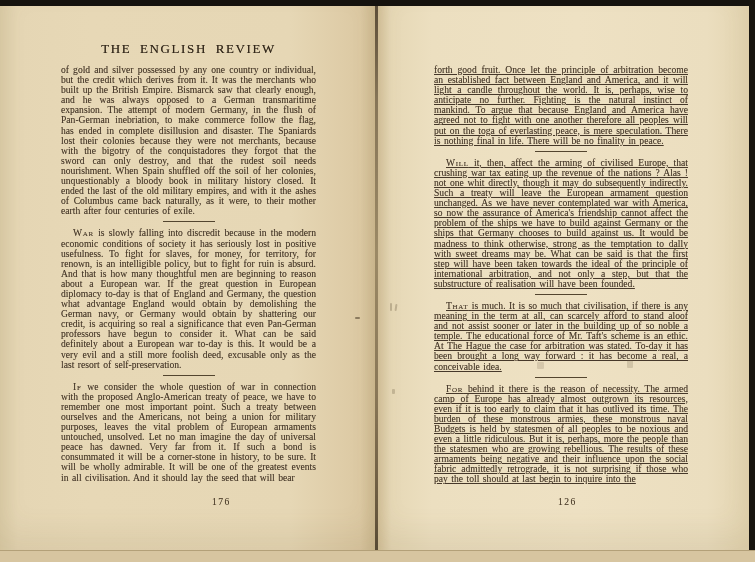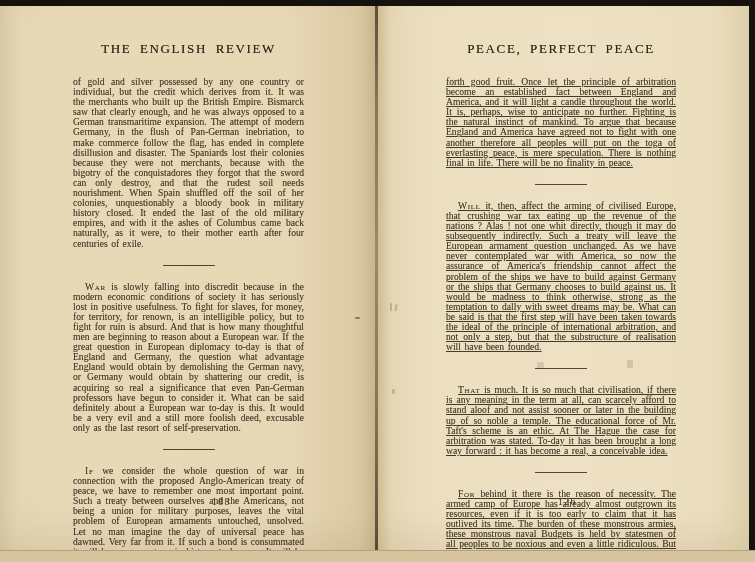--- a/index.html
+++ b/index.html
@@ -39,21 +39,21 @@
   .rh-left{left:57px;width:263px;}
   .rh-right{left:53px;width:262px;}
   .body-text{
     position:absolute;top:55px;
     font-size:9.6px;line-height:10.1px;word-spacing:1.1px;
     color:#46382a;text-align:justify;
     text-shadow:0 0 .4px rgba(70,55,35,.45);
   }
   .bt-left{left:57px;width:263px;}
   .bt-right{left:53px;width:262px;text-decoration:underline;}
-  .para{margin:16px;padding:0;}
+  .para{margin:4px;padding:0;}
   .para.ind{text-indent:12px;}
   .lead{font-variant:small-caps;letter-spacing:.7px;}
   .rule{width:52px;height:1px;background:#53452f;margin:5px auto 6px;box-shadow:0 0 .5px rgba(80,65,45,.8);}
   .folio{
     position:absolute;top:490px;font-size:9.6px;color:#4c3e2b;
     letter-spacing:1.5px;text-shadow:0 0 .4px rgba(70,55,35,.45);
   }
   .folio-left{left:212px;}
   .folio-right{left:181px;}
   .smudge{position:absolute;background:rgba(105,90,65,.32);border-radius:1px;}
@@ -72,26 +72,25 @@
 
   <div class="page page-left">
     <div class="running-head rh-left">THE ENGLISH REVIEW</div>
     <div class="body-text bt-left">
       <p class="para"><span class="lead"></span> <span>of gold and silver possessed by any one country or individual, but the credit which derives from it. It was the merchants who built up the British Empire. Bismarck saw that clearly enough, and he was always opposed to a German transmaritime expansion. The attempt of modern Germany, in the flush of Pan-German inebriation, to make commerce follow the flag, has ended in complete disillusion and disaster. The Spaniards lost their colonies because they were not merchants, because with the bigotry of the conquistadores they forgot that the sword can only destroy, and that the rudest soil needs nourishment. When Spain shuffled off the soil of her colonies, unquestionably a bloody book in military history closed. It ended the last of the old military empires, and with it the ashes of Columbus came back naturally, as it were, to their mother earth after four centuries of exile.</span></p>
       <div class="rule"></div>
       <p class="para ind"><span class="lead">War</span> <span>is slowly falling into discredit because in the modern economic conditions of society it has seriously lost in positive usefulness. To fight for slaves, for money, for territory, for renown, is an intelligible policy, but to fight for ruin is absurd. And that is how many thoughtful men are beginning to reason about a European war. If the great question in European diplomacy to-day is that of England and Germany, the question what advantage England would obtain by demolishing the German navy, or Germany would obtain by shattering our credit, is acquiring so real a significance that even Pan-German professors have begun to consider it. What can be said definitely about a European war to-day is this. It would be a very evil and a still more foolish deed, excusable only as the last resort of self-preservation.</span></p>
       <div class="rule"></div>
       <p class="para ind"><span class="lead">If</span> <span>we consider the whole question of war in connection with the proposed Anglo-American treaty of peace, we have to remember one most important point. Such a treaty between ourselves and the Americans, not being a union for military purposes, leaves the vital problem of European armaments untouched, unsolved. Let no man imagine the day of universal peace has dawned. Very far from it. If such a bond is consummated it will be a corner-stone in history, to be sure. It will be wholly admirable. It will be one of the greatest events in all civilisation. And it should lay the seed that will bear</span></p>
     </div>
-    <div class="folio folio-left">188</div>
+    <div class="folio folio-left">176</div>
     <div class="speck sp1"></div>
   </div>
 
   <div class="page page-right">
-    <div class="running-head rh-right">PEACE, PERFECT PEACE</div>
     <div class="body-text bt-right">
       <p class="para"><span class="lead"></span> <span>forth good fruit. Once let the principle of arbitration become an established fact between England and America, and it will light a candle throughout the world. It is, perhaps, wise to anticipate no further. Fighting is the natural instinct of mankind. To argue that because England and America have agreed not to fight with one another therefore all peoples will put on the toga of everlasting peace, is mere speculation. There is nothing final in life. There will be no finality in peace.</span></p>
       <div class="rule"></div>
       <p class="para ind"><span class="lead">Will</span> <span>it, then, affect the arming of civilised Europe, that crushing war tax eating up the revenue of the nations ? Alas ! not one whit directly, though it may do subsequently indirectly. Such a treaty will leave the European armament question unchanged. As we have never contemplated war with America, so now the assurance of America's friendship cannot affect the problem of the ships we have to build against Germany or the ships that Germany chooses to build against us. It would be madness to think otherwise, strong as the temptation to dally with sweet dreams may be. What can be said is that the first step will have been taken towards the ideal of the principle of international arbitration, and not only a step, but that the substructure of realisation will have been founded.</span></p>
       <div class="rule"></div>
       <p class="para ind"><span class="lead">That</span> <span>is much. It is so much that civilisation, if there is any meaning in the term at all, can scarcely afford to stand aloof and not assist sooner or later in the building up of so noble a temple. The educational force of Mr. Taft's scheme is an ethic. At The Hague the case for arbitration was stated. To-day it has been brought a long way forward : it has become a real, a conceivable idea.</span></p>
       <div class="rule"></div>
       <p class="para ind"><span class="lead">For</span> <span>behind it there is the reason of necessity. The armed camp of Europe has already almost outgrown its resources, even if it is too early to claim that it has outlived its time. The burden of these monstrous armies, these monstrous naval Budgets is held by statesmen of all peoples to be noxious and even a little ridiculous. But it is, perhaps, more the people than the statesmen who are growing rebellious. The results of these armaments being negative and their influence upon the social fabric admittedly retrograde, it is not surprising if those who pay the toll should at last begin to inquire into the</span></p>
     </div>
     <div class="folio folio-right">126</div>

